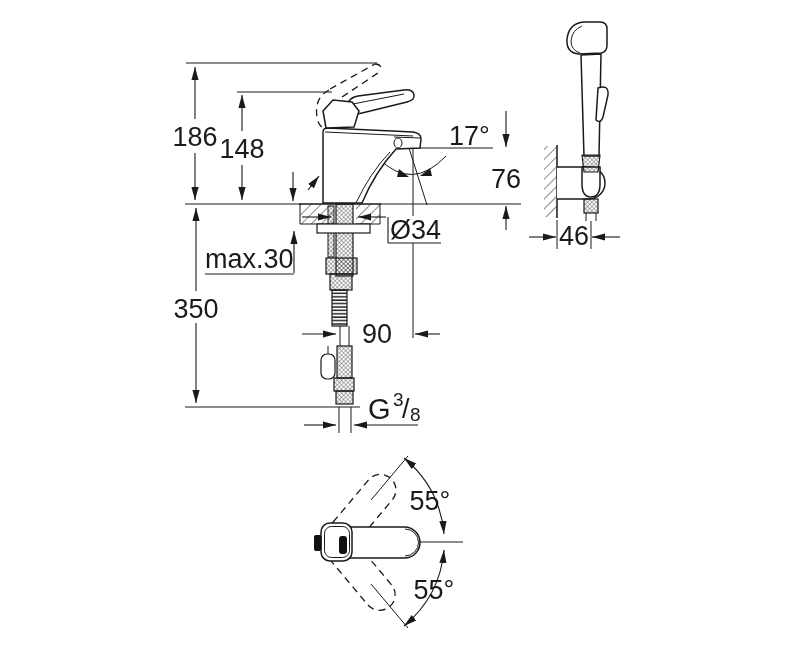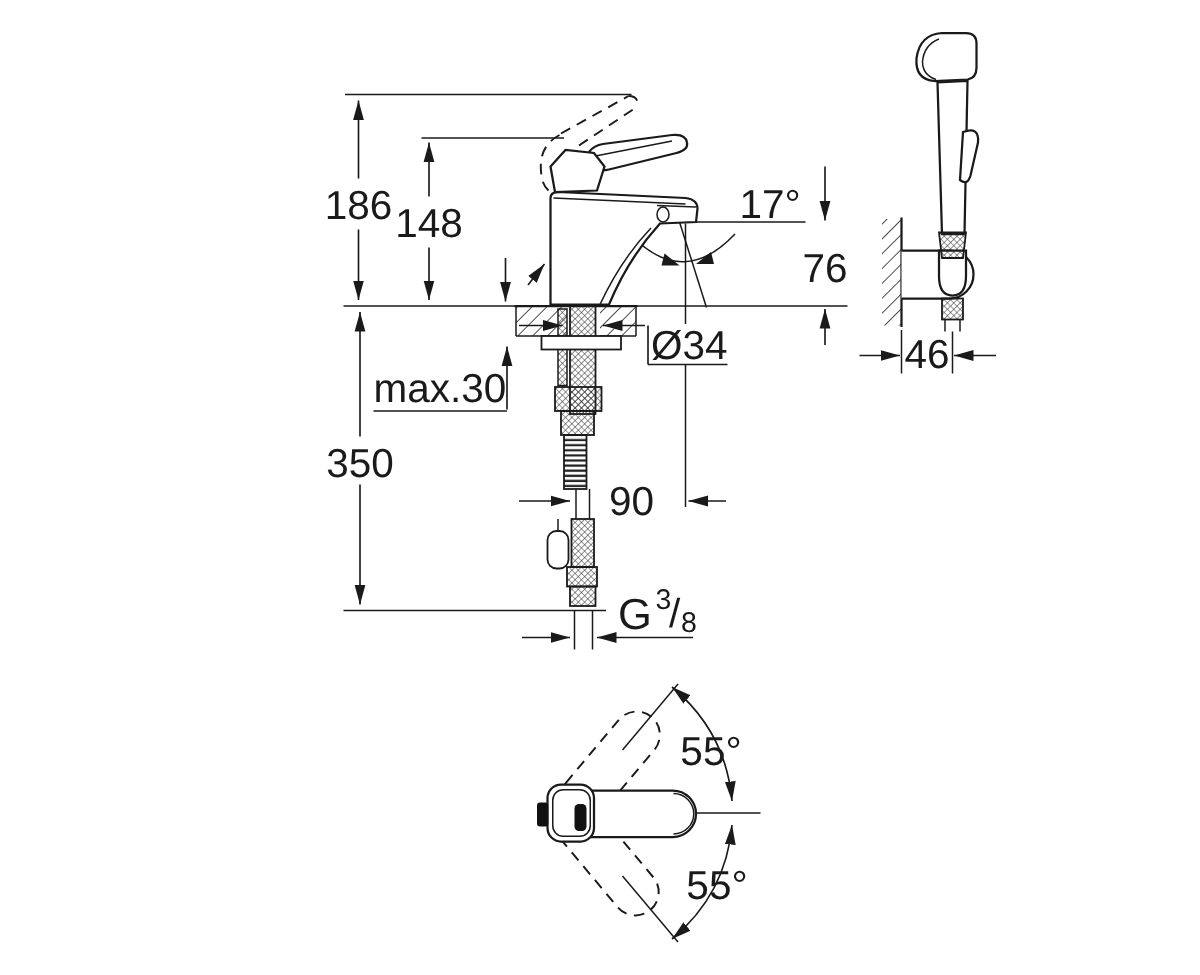--- a/index.html
+++ b/index.html
@@ -1,16 +1,16 @@
 <!DOCTYPE html>
 <html><head>
 <meta charset="utf-8">
 <style>
   html,body{margin:0;padding:0;background:#fff;}
-  #stage{position:relative;width:740px;height:650px;background:#fff;overflow:hidden;padding-left:44px;}
+  #stage{position:relative;width:740px;height:650px;background:#fff;overflow:hidden;}
   svg{display:block;}
   text{font-family:"Liberation Sans","DejaVu Sans",sans-serif;fill:#1a1a1a;}
   .dim{font-size:27px;}
   .dim-mid{text-anchor:middle;}
   .ln{stroke:#1a1a1a;stroke-width:1.1;fill:none;}
   .thin{stroke:#1a1a1a;stroke-width:1;fill:none;}
   .out{stroke:#1a1a1a;stroke-width:1.5;fill:none;}
   .outw{stroke:#1a1a1a;stroke-width:1.5;fill:#fff;}
   .dash{stroke:#1a1a1a;stroke-width:1.3;fill:none;stroke-dasharray:7 5;}
 </style>

